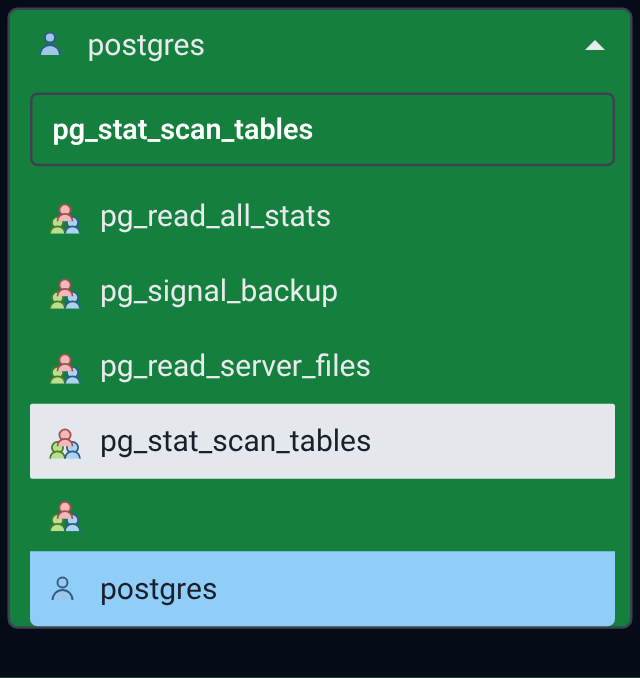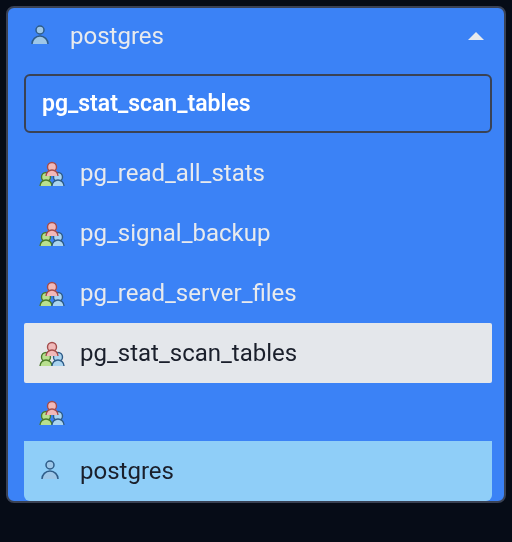--- a/index.html
+++ b/index.html
@@ -7,21 +7,21 @@
     background: #060c17;
     font-family: -apple-system, BlinkMacSystemFont, "Segoe UI", Roboto, sans-serif;
     width: 512px;
     height: 542px;
     overflow: hidden;
     padding: 6px;
   }
   .select-wrap {
     border: 2px solid #3a4254;
     border-radius: 8px;
-    background: #3b82f6;
+    background: #15803d;
   }
   .select-header {
     display: flex;
     align-items: center;
     padding: 14px 20px;
     cursor: pointer;
   }
   .select-header .label {
     color: #e8eaed;
     font-size: 24px;
@@ -45,21 +45,21 @@
   .search-box .val {
     color: #ffffff;
     font-size: 23px;
     font-weight: 600;
   }
   .options {
     margin-top: 10px;
   }
   .option {
     display: flex;
-    align-items: center;
+    align-items: flex-end;
     padding: 16px 14px;
     cursor: pointer;
   }
   .option .text {
     color: #e8eaed;
     font-size: 24px;
     margin-left: 14px;
   }
   .option.highlight {
     background: #e4e7eb;

